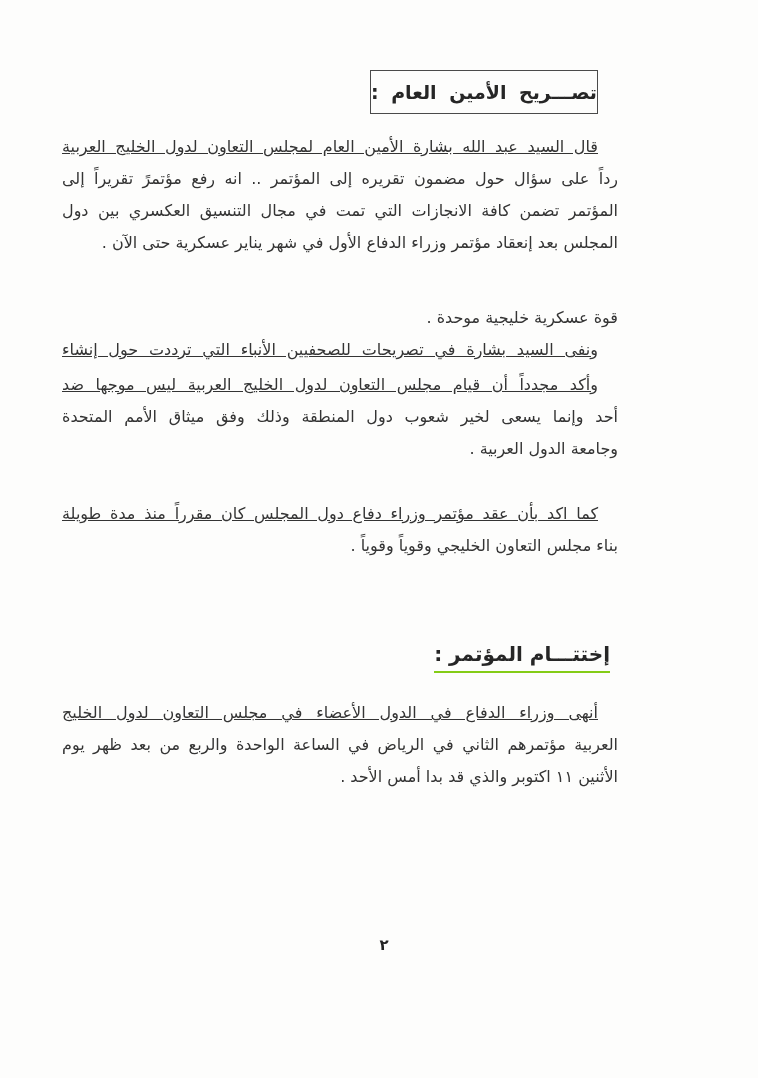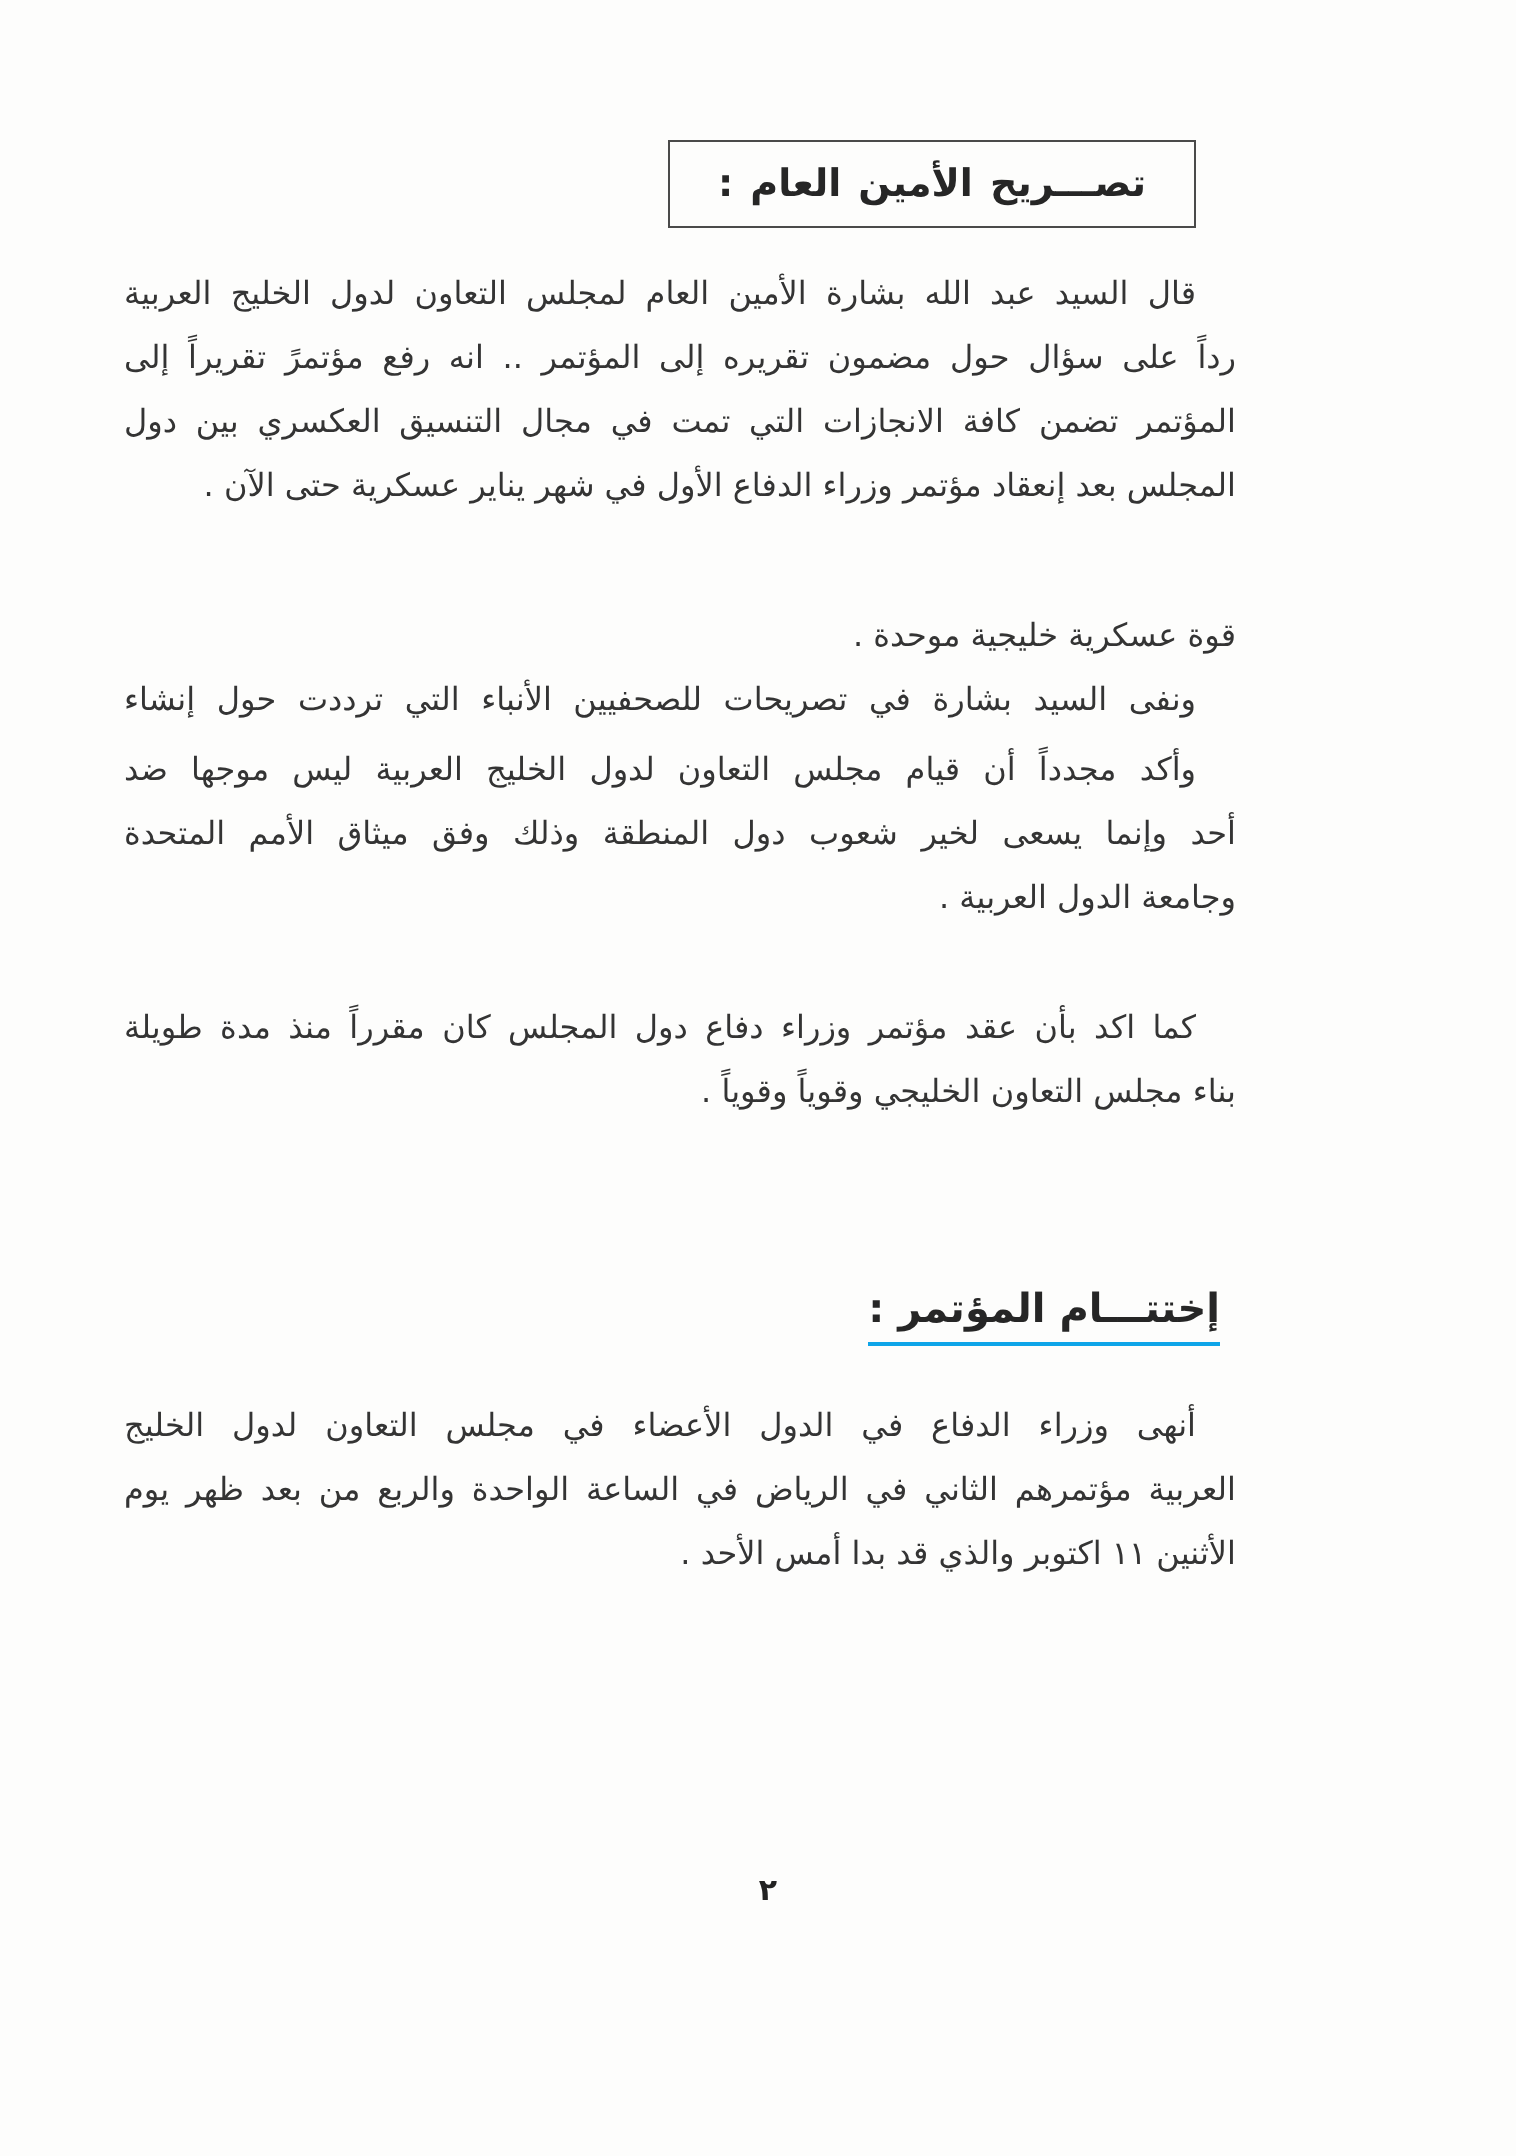--- a/index.html
+++ b/index.html
@@ -17,26 +17,26 @@
   .page {
     position: absolute;
     inset: 0;
     background: #fdfdfc;
   }
   
   .title-box {
     position: absolute;
     top: 70px;
     right: 160px;
-    width: 264px;
+    width: 228px;
     height: 44px;
     border: 1px solid #4a4a4a;
     display: flex;
     align-items: center;
-    padding: 0 24px;
+    padding: 0 0;
   }
   .title-box .title-text {
     width: 100%;
     font-size: 19px;
     font-weight: bold;
     color: #262626;
     text-align: justify;
     text-align-last: justify;
     white-space: nowrap;
   }
@@ -48,36 +48,36 @@
     font-size: 16px;
   }
   .line {
     line-height: 32px;
     height: 32px;
     text-align: justify;
     text-align-last: justify;
     white-space: nowrap;
     color: #343434;
   }
-  .line.first { padding-right: 20px; }
+  .line.first { padding-right: 20px; text-decoration: underline; }
   .line.last  { text-align-last: right; }
   .p1 { top: 131px; }
   .p2 { top: 302px; }
   .p3 { top: 369px; }
   .p4 { top: 498px; }
   .p5 { top: 697px; }
   
   .heading2 {
     position: absolute;
     top: 642px;
     right: 148px;
     font-size: 20px;
     font-weight: bold;
     color: #262626;
-    border-bottom: 2px solid #0ea5e9;
+    border-bottom: 2px solid #84cc16;
     padding-bottom: 5px;
     white-space: nowrap;
   }
   
   .pagenum {
     position: absolute;
     top: 936px;
     left: 368px;
     width: 32px;
     text-align: center;

